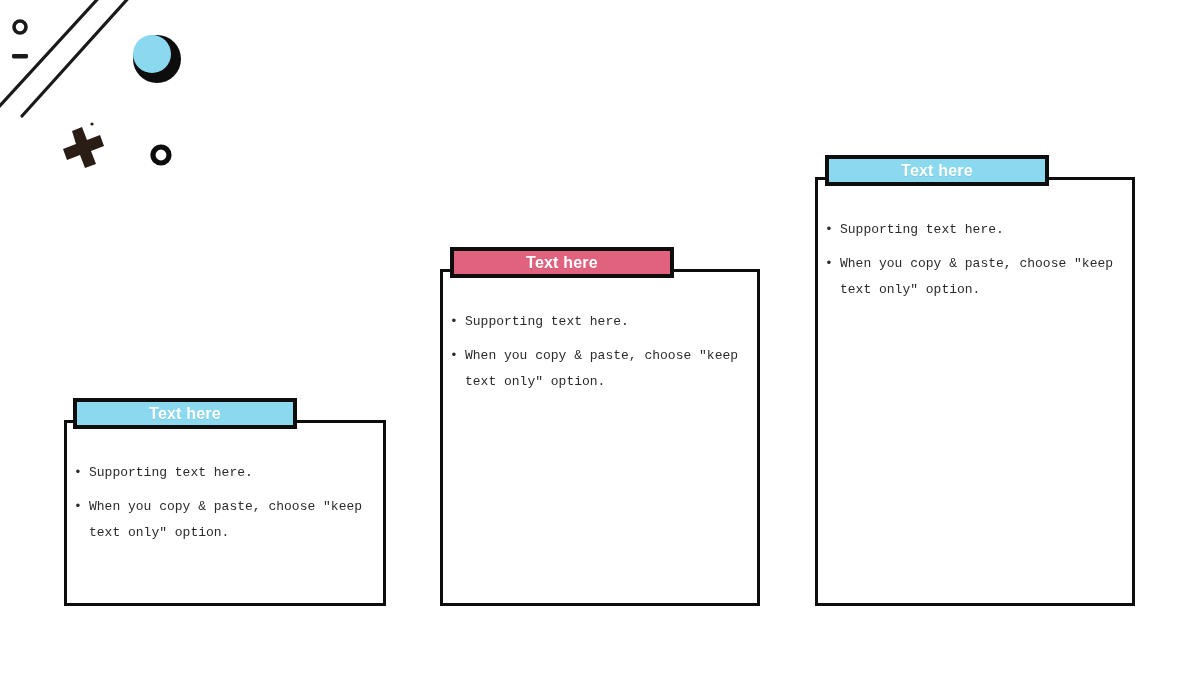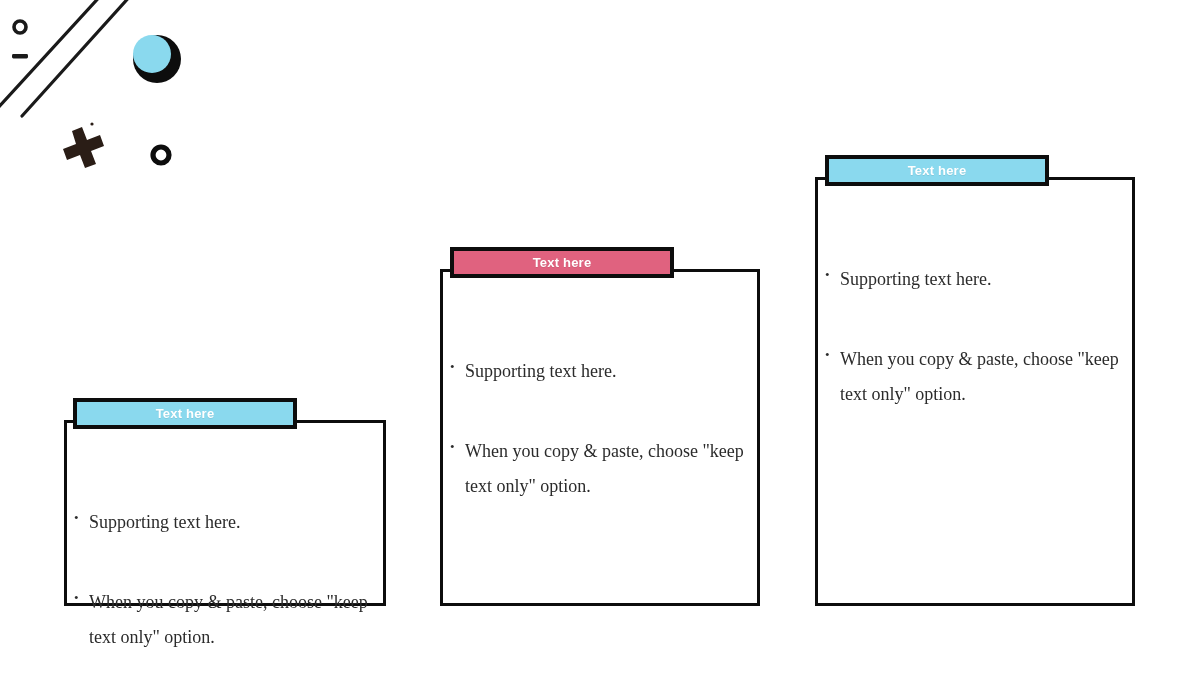--- a/index.html
+++ b/index.html
@@ -54,43 +54,42 @@
     box-sizing: border-box;
     border: 4px solid #0d0d0d;
     display: flex;
     align-items: center;
     justify-content: center;
     z-index: 3;
   }
   .card-header-text {
     color: #ffffff;
     font-weight: bold;
-    font-size: 13px;
+    font-size: 16px;
     letter-spacing: 0.2px;
     line-height: 1;
     text-shadow: 0 1px 0 rgba(0,0,0,0.08);
   }
   .card-content {
     position: absolute;
     z-index: 2;
   }
   .bullet-list {
     margin: 0;
     padding: 0;
     list-style: none;
   }
   .bullet-item {
     position: relative;
     padding-left: 17px;
     margin-bottom: 9px;
-    font-size: 18px;
+    font-size: 13px;
     line-height: 1.95;
     color: #2b2b2b;
-    font-family: Liberation Serif, serif;
-    margin-top: 45px;
+    font-family: Liberation Mono, monospace;
   }
   .bullet-item:before {
     content: "\2022";
     position: absolute;
     left: 2px;
     top: 0;
     font-size: 13px;
     color: #2b2b2b;
     line-height: 1.95;
   }

